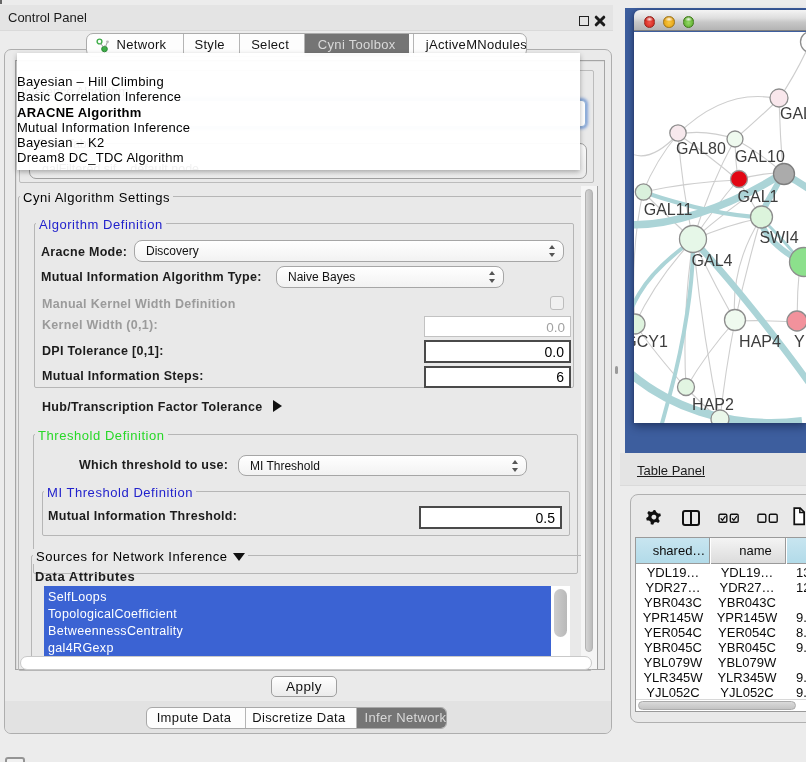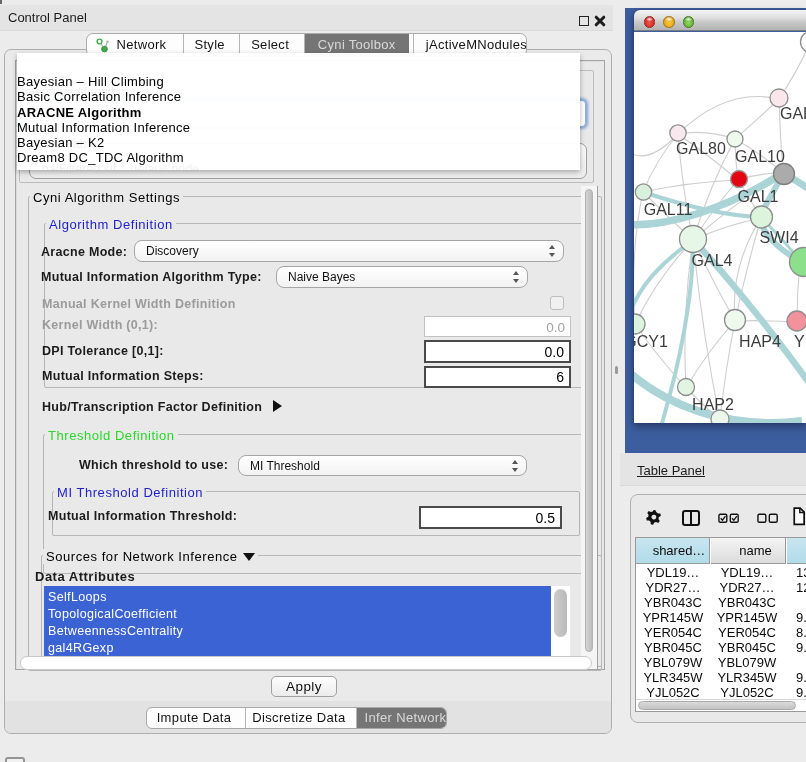--- a/index.html
+++ b/index.html
@@ -1,21 +1,21 @@
 <!DOCTYPE html>
 <html><head><meta charset="utf-8">
 <style>
 * { margin:0; padding:0; box-sizing:border-box; }
 html,body { width:806px; height:762px; overflow:hidden; }
 body { font-family:"Liberation Sans", sans-serif; background:#eaeaea; }
 #root { position:relative; width:806px; height:762px; overflow:hidden; background:#ececec; }
 .abs { position:absolute; }
 .b { font-weight:bold; }
 .lbl { position:absolute; font-size:12.5px; font-weight:bold; color:#1c1c1c; white-space:nowrap; letter-spacing:0.3px; }
-.tbox { position:absolute; border:1px solid #b6b6b6; border-radius:2px;margin-left:10px; }
+.tbox { position:absolute; border:1px solid #b6b6b6; border-radius:2px; }
 .tbox > span { position:absolute; top:-7px; left:1px; background:#e9e9e9; padding:0 3px; font-size:13px; letter-spacing:0.55px; white-space:nowrap; }
 .combo { position:absolute; background:linear-gradient(180deg,#ffffff,#f2f2f2); border:1px solid #a6a6a6; border-radius:8px; font-size:12px; color:#111; }
 .combo .ctext { position:absolute; left:11px; top:50%; transform:translateY(-50%); white-space:nowrap; }
 .stepper { position:absolute; right:7px; top:50%; transform:translateY(-50%); width:7px; height:12px; }
 .stepper:before { content:""; position:absolute; left:0; top:0; border-left:3.5px solid transparent; border-right:3.5px solid transparent; border-bottom:4.5px solid #555; }
 .stepper:after { content:""; position:absolute; left:0; bottom:0; border-left:3.5px solid transparent; border-right:3.5px solid transparent; border-top:4.5px solid #555; }
 .field { position:absolute; background:#fff; font-size:12px; text-align:right; }
 .field span { position:absolute; right:9px; top:50%; transform:translateY(-50%); }
 .seg { display:inline-block; height:100%; text-align:center; position:relative; }
 .seg + .seg { border-left:1px solid #b5b5b5; }
@@ -76,21 +76,21 @@
       <span style="color:#2222cc;">Algorithm Definition</span>
     </div>
 
 <div class="lbl" style="left:41px;top:245px;">Aracne Mode:</div>
 <div class="combo" style="left:134px;top:240px;width:430px;height:22px;">
       <span class="ctext">Discovery</span>
       <span class="stepper"></span>
     </div>
 
 <div class="lbl" style="left:41px;top:270px;">Mutual Information Algorithm Type:</div>
-<div class="combo" style="left:276px;top:266px;width:252px;height:22px;">
+<div class="combo" style="left:276px;top:266px;width:228px;height:22px;">
       <span class="ctext">Naive Bayes</span>
       <span class="stepper"></span>
     </div>
 
 <div class="lbl" style="left:42px;top:297px;color:#9b9b9b;">Manual Kernel Width Definition</div>
 <div class="abs" style="left:550px;top:296px;width:14px;height:14px;background:#f0f0f0;border:1px solid #bdbdbd;border-radius:3px;"></div>
 
 <div class="lbl" style="left:42px;top:318px;color:#9b9b9b;">Kernel Width (0,1):</div>
 <div class="field" style="left:424px;top:316px;width:147px;height:21px;border:1px solid #c2c2c2;color:#a2a2a2;font-size:13.5px;">
       <span style="right:5px;">0.0</span>
@@ -99,21 +99,21 @@
 <div class="lbl" style="left:42px;top:344px;">DPI Tolerance [0,1]:</div>
 <div class="field" style="left:424px;top:340px;width:147px;height:23px;border:2px solid #4a4a4a;color:#000;font-size:14px;">
       <span style="right:5px;">0.0</span>
     </div>
 
 <div class="lbl" style="left:42px;top:369px;">Mutual Information Steps:</div>
 <div class="field" style="left:424px;top:366px;width:147px;height:22px;border:2px solid #4a4a4a;color:#000;font-size:14px;">
       <span style="right:5px;">6</span>
     </div>
 
-<div class="lbl" style="left:42px;top:400px;">Hub/Transcription Factor Definition</div>
+<div class="lbl" style="left:42px;top:400px;">Hub/Transcription Factor Tolerance</div>
 <div class="abs" style="left:273px;top:400px;width:0;height:0;border-top:6px solid transparent;border-bottom:6px solid transparent;border-left:9px solid #111;"></div>
 
 <div class="tbox" style="left:33px;top:434px;width:545px;height:140px;">
       <span style="color:#28d828;">Threshold Definition</span>
     </div>
 <div class="lbl" style="left:79px;top:458px;">Which threshold to use:</div>
 <div class="combo" style="left:238px;top:455px;width:289px;height:21px;">
       <span class="ctext">MI Threshold</span>
       <span class="stepper"></span>
     </div>

